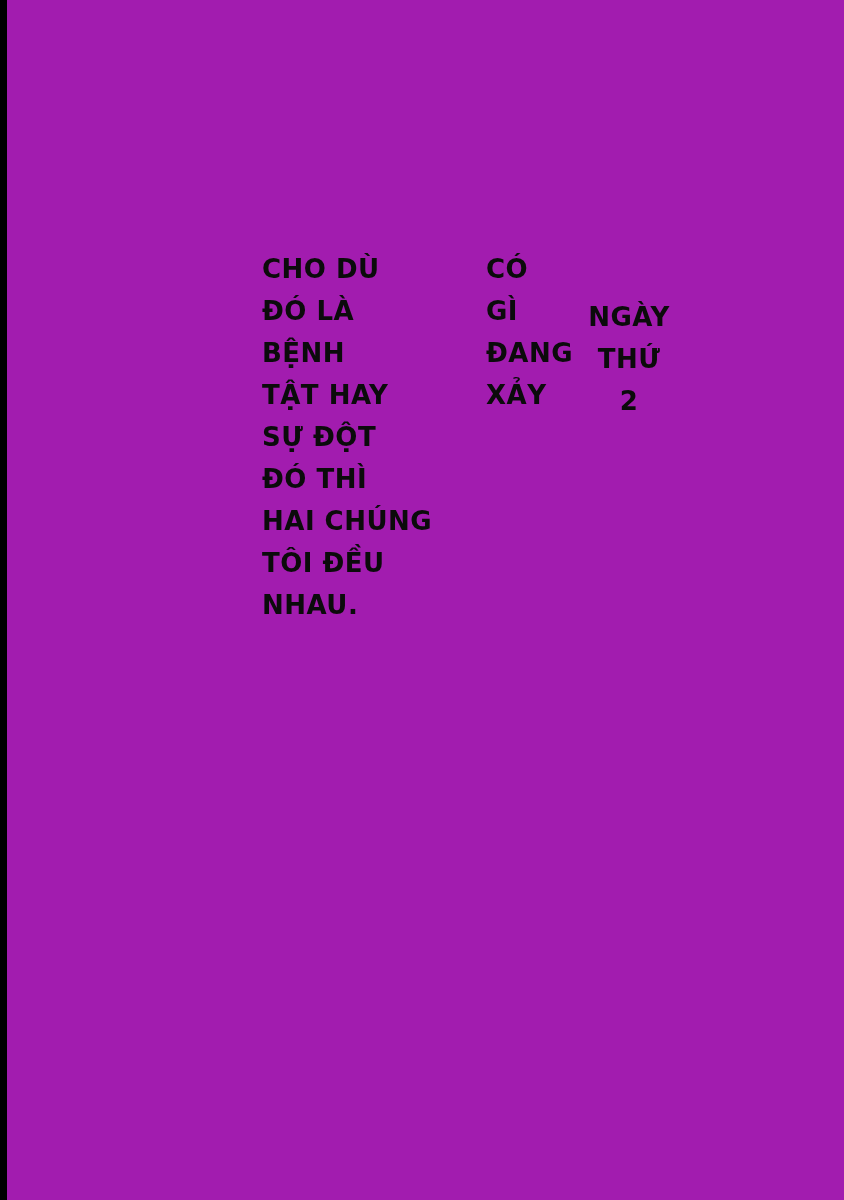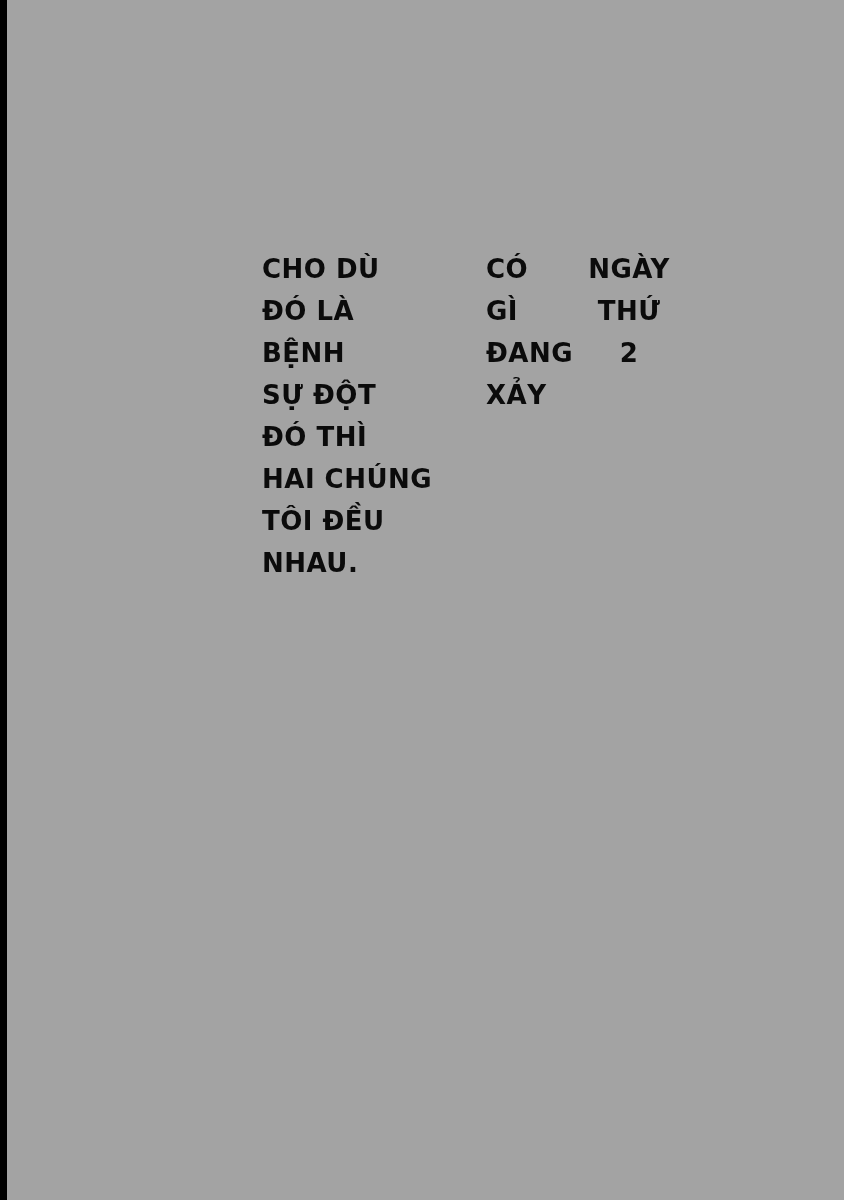--- a/index.html
+++ b/index.html
@@ -10,21 +10,21 @@
     width: 844px;
     height: 1200px;
     background: #ffffff;
     font-family: "DejaVu Sans", sans-serif;
     overflow: hidden;
   }
   .page {
     position: relative;
     width: 844px;
     height: 1200px;
-    background: #a3a3a3;
+    background: #a21caf;
   }
   .border-left {
     position: absolute;
     left: 0;
     top: 0;
     width: 7px;
     height: 1200px;
     background: #000000;
   }
   .text-area {
@@ -37,21 +37,21 @@
     display: flex;
     flex-direction: row;
     align-items: flex-start;
   }
   .col {
     display: flex;
     flex-direction: column;
   }
   .col-1 { width: 192px; }
   .col-2 { width: 100px; margin-left: 32px; }
-  .col-3 { width: 120px; }
+  .col-3 { width: 120px; margin-top: 48px; }
   .line {
     font-family: "DejaVu Sans", sans-serif;
     font-weight: bold;
     font-size: 26px;
     line-height: 42px;
     color: #0b0b0b;
     letter-spacing: 0.5px;
     white-space: nowrap;
   }
   .col-2 .line, .col-3 .line {
@@ -69,20 +69,21 @@
 
   <div class="border-left"></div>
 
   <div class="text-area">
     <div class="columns">
 
       <div class="col col-1">
         <div class="line">CHO DÙ</div>
         <div class="line">ĐÓ LÀ</div>
         <div class="line">BỆNH</div>
+        <div class="line">TẬT HAY</div>
         <div class="line">SỰ ĐỘT</div>
         <div class="line">ĐÓ THÌ</div>
         <div class="line">HAI CHÚNG</div>
         <div class="line">TÔI ĐỀU</div>
         <div class="line">NHAU.</div>
       </div>
 
       <div class="col col-2">
         <div class="line">CÓ</div>
         <div class="line">GÌ</div>

